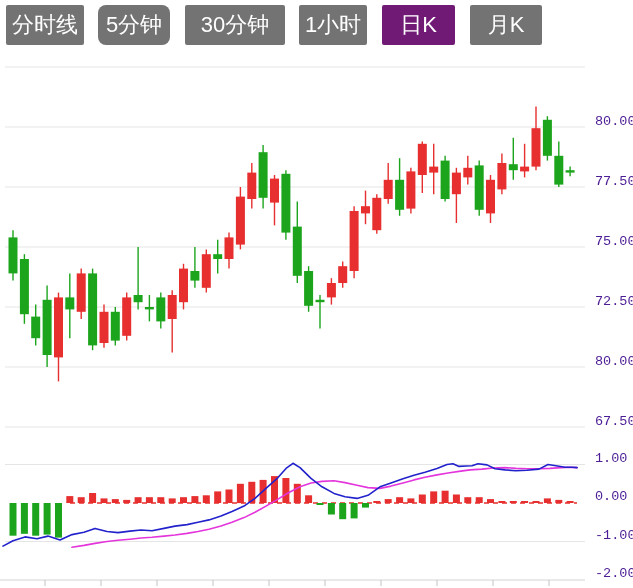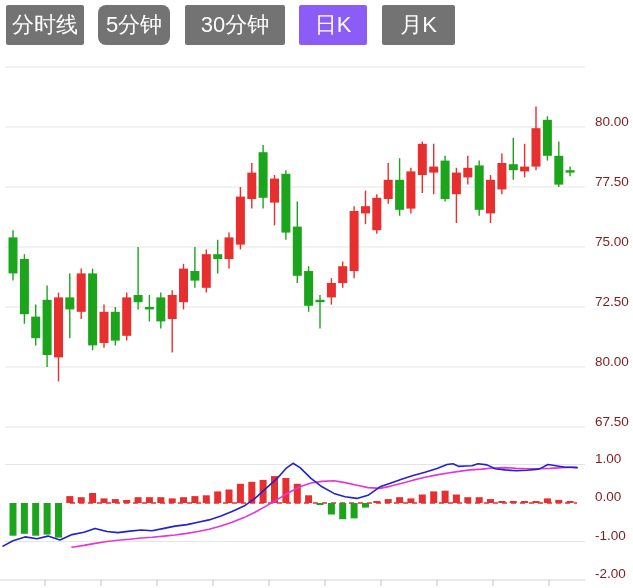--- a/index.html
+++ b/index.html
@@ -2,51 +2,52 @@
 <html><head>
 <meta charset="utf-8">
 <style>
   html,body{margin:0;padding:0;background:#fff;}
   body{width:633px;height:588px;font-family:"Liberation Sans",sans-serif;}
   .app{position:relative;width:633px;height:588px;background:#fff;overflow:hidden;}
   .tabbar{position:absolute;top:5px;left:6px;display:flex;z-index:2;}
   .tab{height:40px;border:none;border-radius:2px;background:#737373;color:#fff;
        font-size:22px;line-height:40px;text-align:center;padding:0;margin:0;
        font-family:"Liberation Sans",sans-serif;cursor:pointer;white-space:nowrap;}
-  .tab.active{background:#8b5cf6;}
+  .tab.active{background:#701a75;}
   .tab:nth-child(1){width:78px;}
   .tab:nth-child(2){width:72px;margin-left:14px;border-radius:8px;}
   .tab:nth-child(3){width:100px;margin-left:15px;}
   .tab:nth-child(4){width:68px;margin-left:14px;}
   .tab:nth-child(5){width:73px;margin-left:15px;}
   .tab:nth-child(6){width:72px;margin-left:15px;}
   .tab:nth-child(7){width:88px;margin-left:15px;}
   #chart{position:absolute;left:0;top:0;z-index:1;}
   .axis-label{position:absolute;left:595px;width:38px;font-size:13.5px;line-height:14px;
-              color:#7f1d1d;white-space:nowrap;z-index:1;}
+              color:#4c1d95;white-space:nowrap;z-index:1;font-family:Liberation Mono, monospace;}
   .price-axis .axis-label:nth-child(1){top:115px;}
   .price-axis .axis-label:nth-child(2){top:175px;}
   .price-axis .axis-label:nth-child(3){top:235px;}
   .price-axis .axis-label:nth-child(4){top:295px;}
   .price-axis .axis-label:nth-child(5){top:355px;}
   .price-axis .axis-label:nth-child(6){top:415px;}
   .macd-axis .axis-label:nth-child(1){top:452px;}
   .macd-axis .axis-label:nth-child(2){top:490px;}
   .macd-axis .axis-label:nth-child(3){top:529px;}
   .macd-axis .axis-label:nth-child(4){top:567px;}
 </style>
 </head>
 <body>
 
 <div class="app">
 
   <div class="tabbar">
     <button class="tab">分时线</button>
     <button class="tab">5分钟</button>
     <button class="tab">30分钟</button>
+    <button class="tab">1小时</button>
     <button class="tab active">日K</button>
     <button class="tab">月K</button>
   </div>
 
   <svg id="chart" width="633" height="588">
       <line x1="5" y1="67.0" x2="585" y2="67.0" stroke="#e5e5e5" stroke-width="1"></line>
       <line x1="5" y1="127.0" x2="585" y2="127.0" stroke="#e5e5e5" stroke-width="1"></line>
       <line x1="5" y1="187.0" x2="585" y2="187.0" stroke="#e5e5e5" stroke-width="1"></line>
       <line x1="5" y1="247.0" x2="585" y2="247.0" stroke="#e5e5e5" stroke-width="1"></line>
       <line x1="5" y1="307.0" x2="585" y2="307.0" stroke="#e5e5e5" stroke-width="1"></line>

